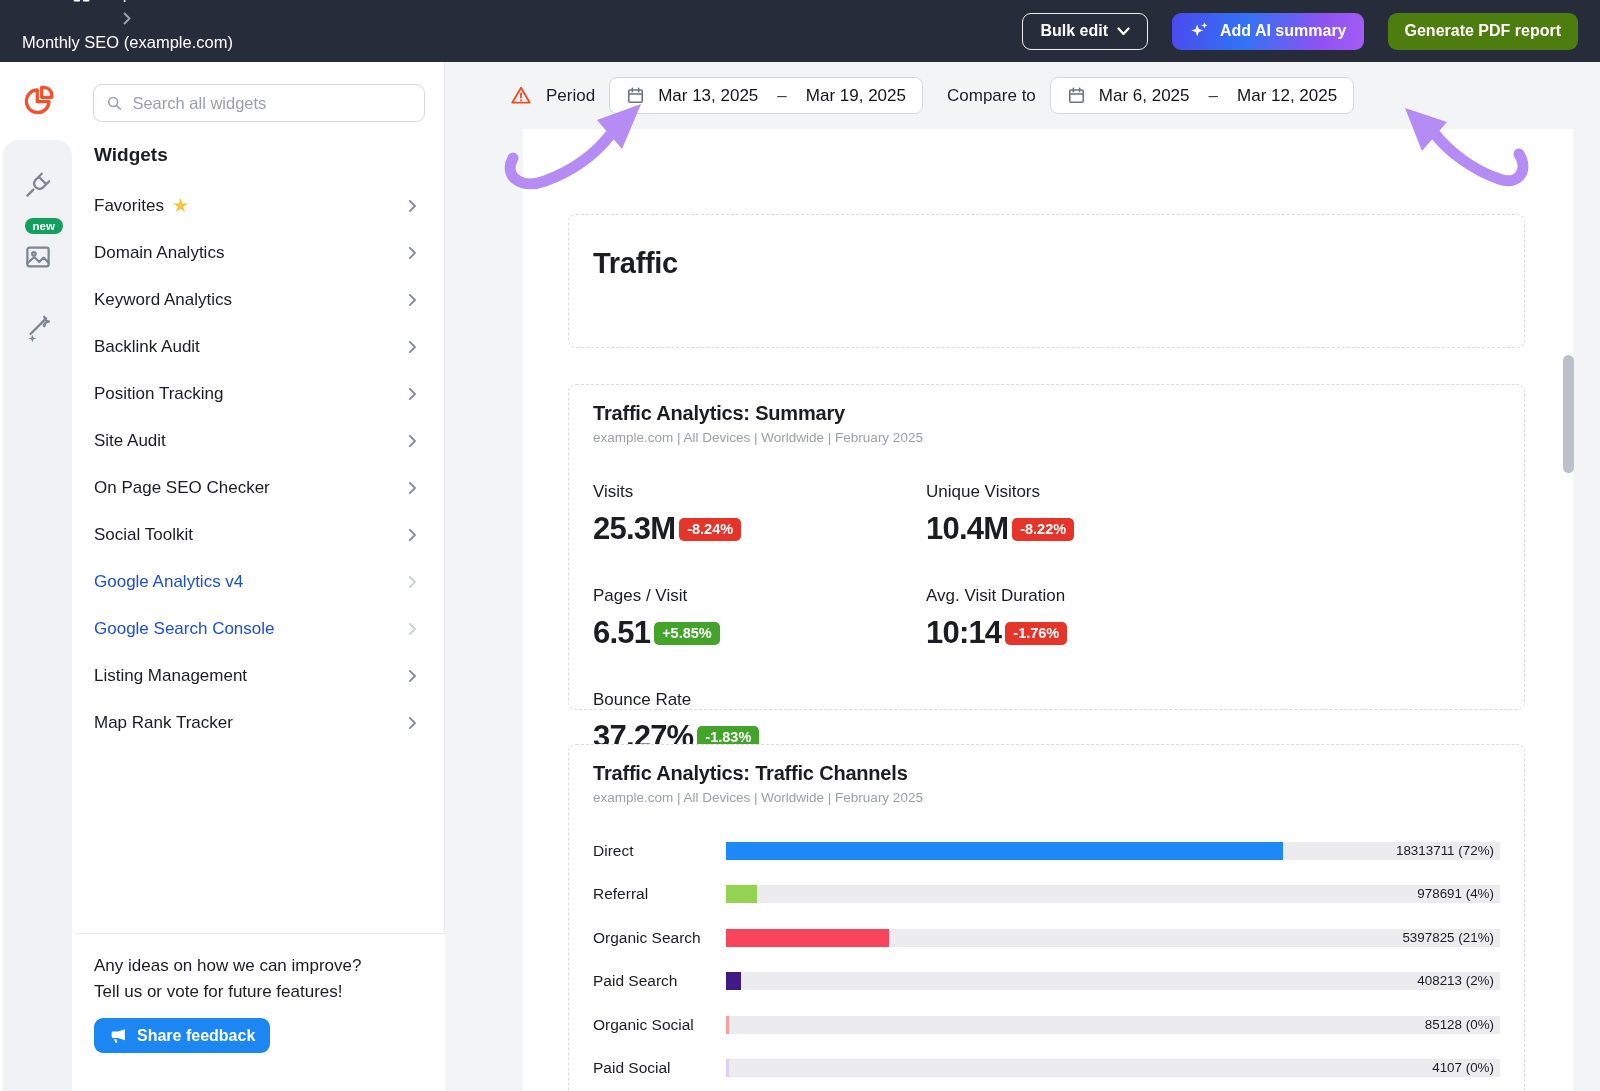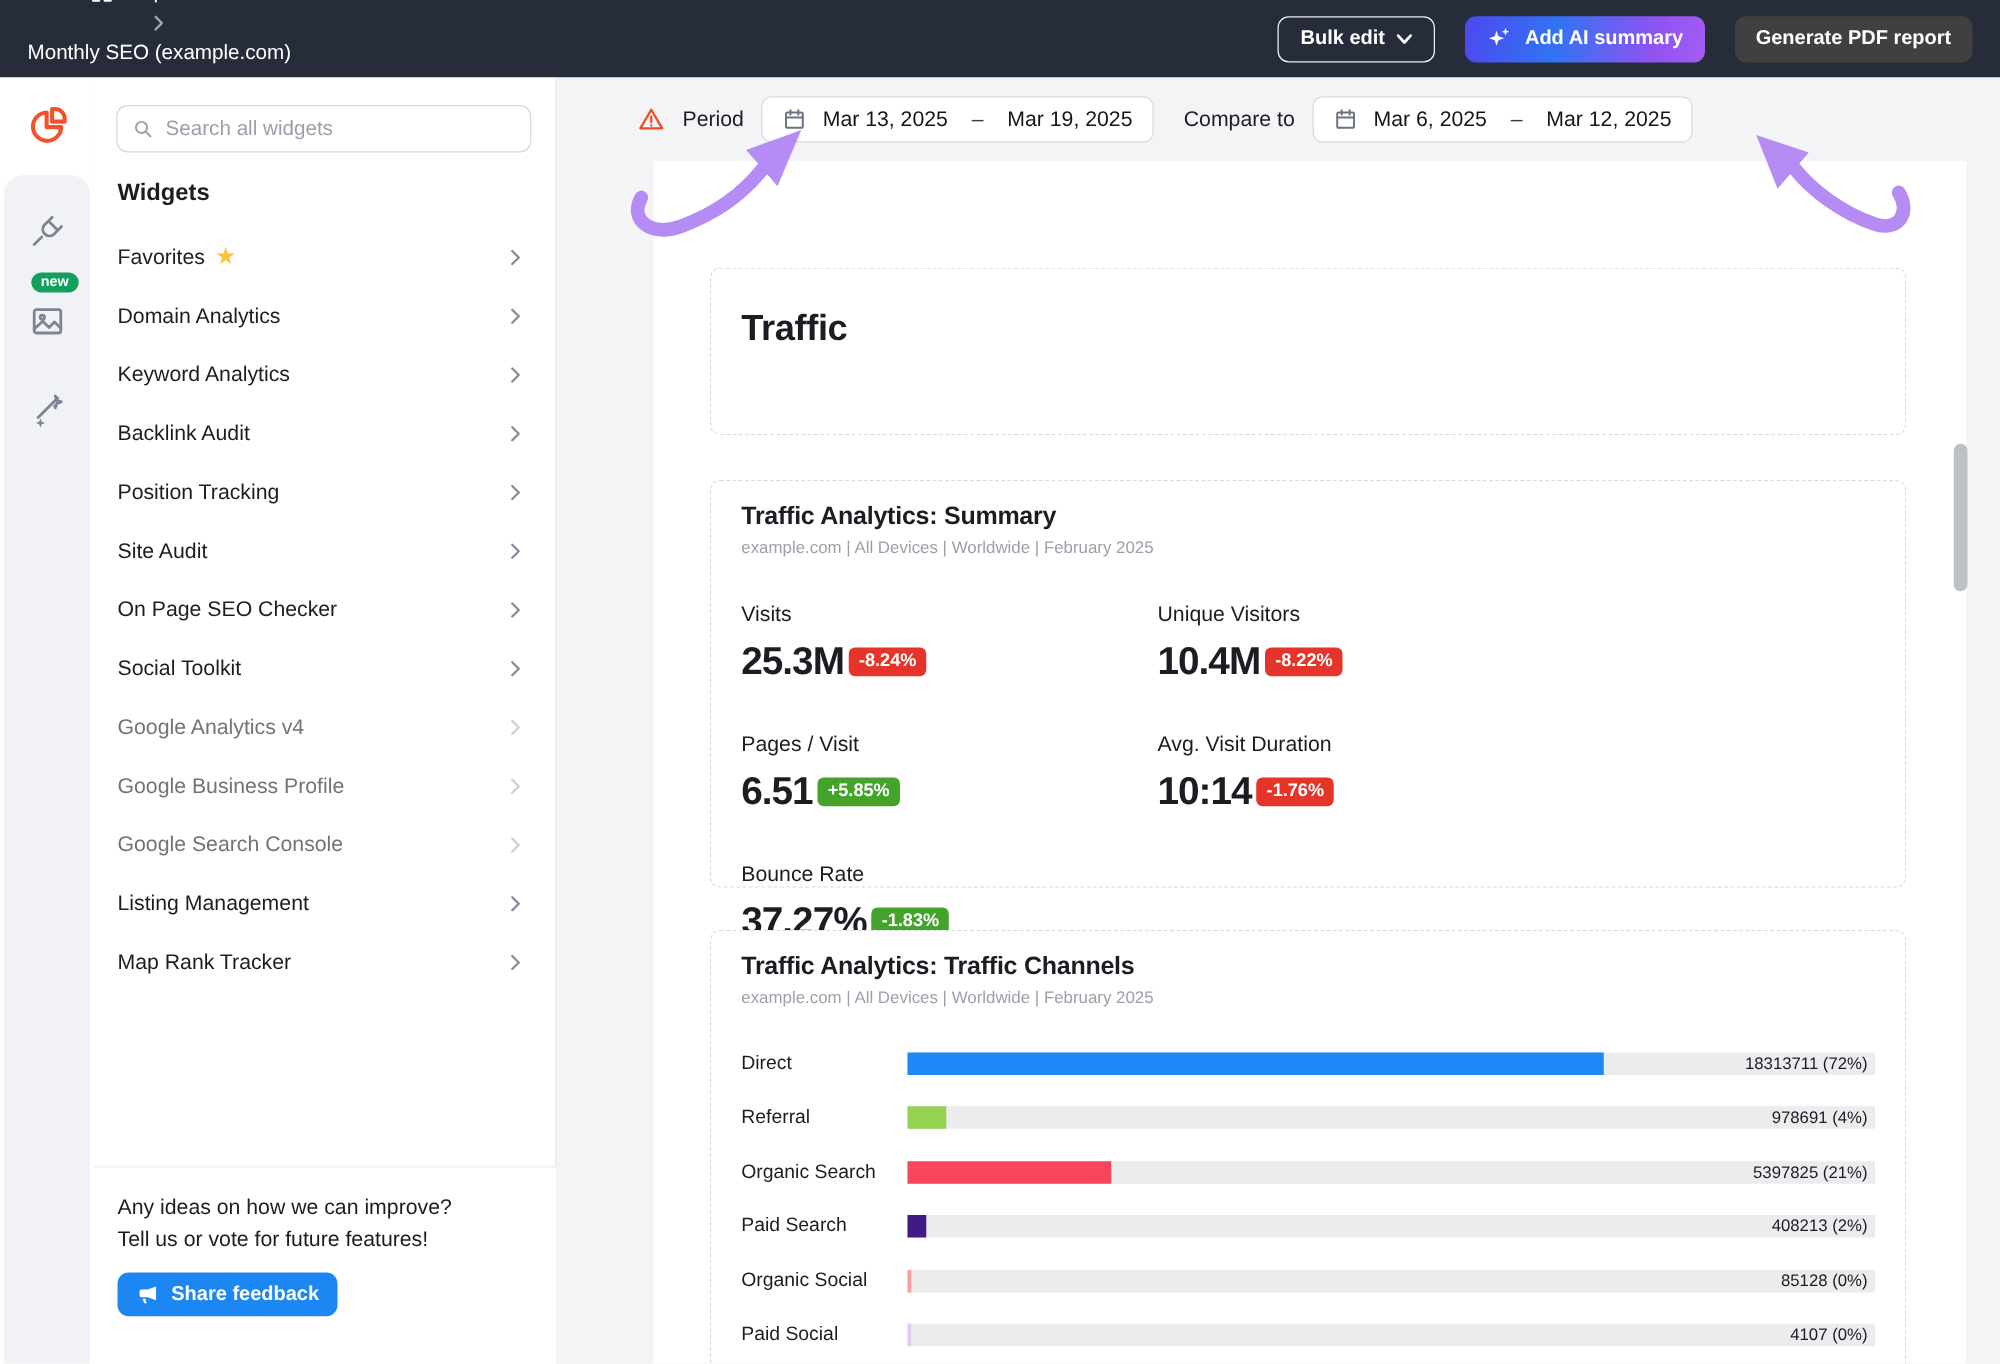--- a/index.html
+++ b/index.html
@@ -14,21 +14,21 @@
   .topbar{position:absolute;left:0;top:0;width:1600px;height:62px;background:#272c3a;
     display:flex;align-items:center;padding:0 22px;gap:12px;}
   .crumb{display:flex;align-items:center;gap:8px;color:#fff;font-size:16.5px;flex-direction:column;}
   .crumb-link{display:flex;align-items:center;gap:10px;cursor:pointer;}
   .crumb-sep{color:#8d93a1;font-size:15px;}
   .topbar-actions{margin-left:auto;display:flex;align-items:center;gap:24px;}
   .btn{height:37px;border-radius:9px;display:flex;align-items:center;gap:9px;
     padding:0 17px;font-size:16px;font-weight:600;color:#fff;cursor:pointer;white-space:nowrap;}
   .btn-bulk{background:transparent;border:1.5px solid #eceef2;}
   .btn-ai{background:linear-gradient(100deg,#4d49ee 0%,#3173f4 38%,#8f53f0 78%,#a55cf5 100%);}
-  .btn-pdf{background:#404040;}
+  .btn-pdf{background:#4d7c0f;}
 
   
   .rail{position:absolute;left:0;top:62px;width:75px;height:1029px;background:#fff;}
   .rail-logo{position:absolute;left:0;top:22px;width:75px;display:flex;justify-content:center;cursor:pointer;}
   .rail-panel{position:absolute;left:3px;top:78px;width:69px;height:951px;background:#f1f2f5;
     border-radius:16px 16px 0 0;display:flex;flex-direction:column;align-items:center;padding-top:30px;gap:42px;}
   .rail-ico{position:relative;color:#7e8492;cursor:pointer;}
   .rail-badge{position:absolute;left:2px;top:20px;background:#13a05f;color:#fff;font-size:11.5px;
     font-weight:700;padding:2px 8px;border-radius:9px;margin-top:28px;}
 
@@ -37,21 +37,21 @@
     border-right:1px solid #e7e8eb;}
   .search-box{position:absolute;left:18px;top:22px;width:332px;height:38px;border:1px solid #d6d8de;
     border-radius:9px;display:flex;align-items:center;gap:10px;padding:0 12px;background:#fff;}
   .search-box input{border:none;outline:none;font-size:16.5px;width:100%;color:#1c1d22;
     font-family:"Liberation Sans","DejaVu Sans",sans-serif;}
   .search-box input::placeholder{color:#9aa0ab;}
   .sb-heading{position:absolute;left:19px;top:82px;font-size:19px;font-weight:800;}
   .sb-list{position:absolute;left:0;top:120px;width:370px;}
   .sb-item{height:47px;display:flex;align-items:center;padding:0 28px 0 19px;font-size:17px;
     color:#1c1d22;cursor:pointer;gap:8px;}
-  .sb-item.disabled{color:#737373;cursor:default;}
+  .sb-item.disabled{color:#1d4ed8;cursor:default;}
   .sb-star{color:#fdc23c;font-size:19px;line-height:1;}
   .sb-chev{margin-left:auto;color:#868c98;}
   .sb-item.disabled .sb-chev{color:#ccd0d7;}
   .sb-feedback{position:absolute;left:0;bottom:0;width:370px;border-top:1px solid #eaebee;
     padding:19px 19px 38px 19px;background:#fff;}
   .fb-text{font-size:17px;line-height:26px;color:#1c1d22;}
   .fb-btn{margin-top:13px;height:35px;background:#1c87f2;color:#fff;border:none;border-radius:9px;
     display:inline-flex;align-items:center;gap:9px;padding:12px 15px;font-size:16px;font-weight:700;cursor:pointer;
     font-family:"Liberation Sans","DejaVu Sans",sans-serif;}
 
@@ -231,27 +231,20 @@
         </svg>
   </div>
       <div class="sb-item disabled">
     <span class="sb-label">Google Analytics v4</span>
 
     <svg class="sb-chev" width="9" height="14" viewBox="0 0 9 14">
           <path d="M1.8 1.8 7 7 1.8 12.2" fill="none" stroke="currentColor" stroke-width="1.9" stroke-linecap="round" stroke-linejoin="round"></path>
         </svg>
   </div>
       <div class="sb-item disabled">
-    <span class="sb-label">Google Business Profile</span>
-
-    <svg class="sb-chev" width="9" height="14" viewBox="0 0 9 14">
-          <path d="M1.8 1.8 7 7 1.8 12.2" fill="none" stroke="currentColor" stroke-width="1.9" stroke-linecap="round" stroke-linejoin="round"></path>
-        </svg>
-  </div>
-      <div class="sb-item disabled">
     <span class="sb-label">Google Search Console</span>
 
     <svg class="sb-chev" width="9" height="14" viewBox="0 0 9 14">
           <path d="M1.8 1.8 7 7 1.8 12.2" fill="none" stroke="currentColor" stroke-width="1.9" stroke-linecap="round" stroke-linejoin="round"></path>
         </svg>
   </div>
       <div class="sb-item">
     <span class="sb-label">Listing Management</span>
 
     <svg class="sb-chev" width="9" height="14" viewBox="0 0 9 14">

